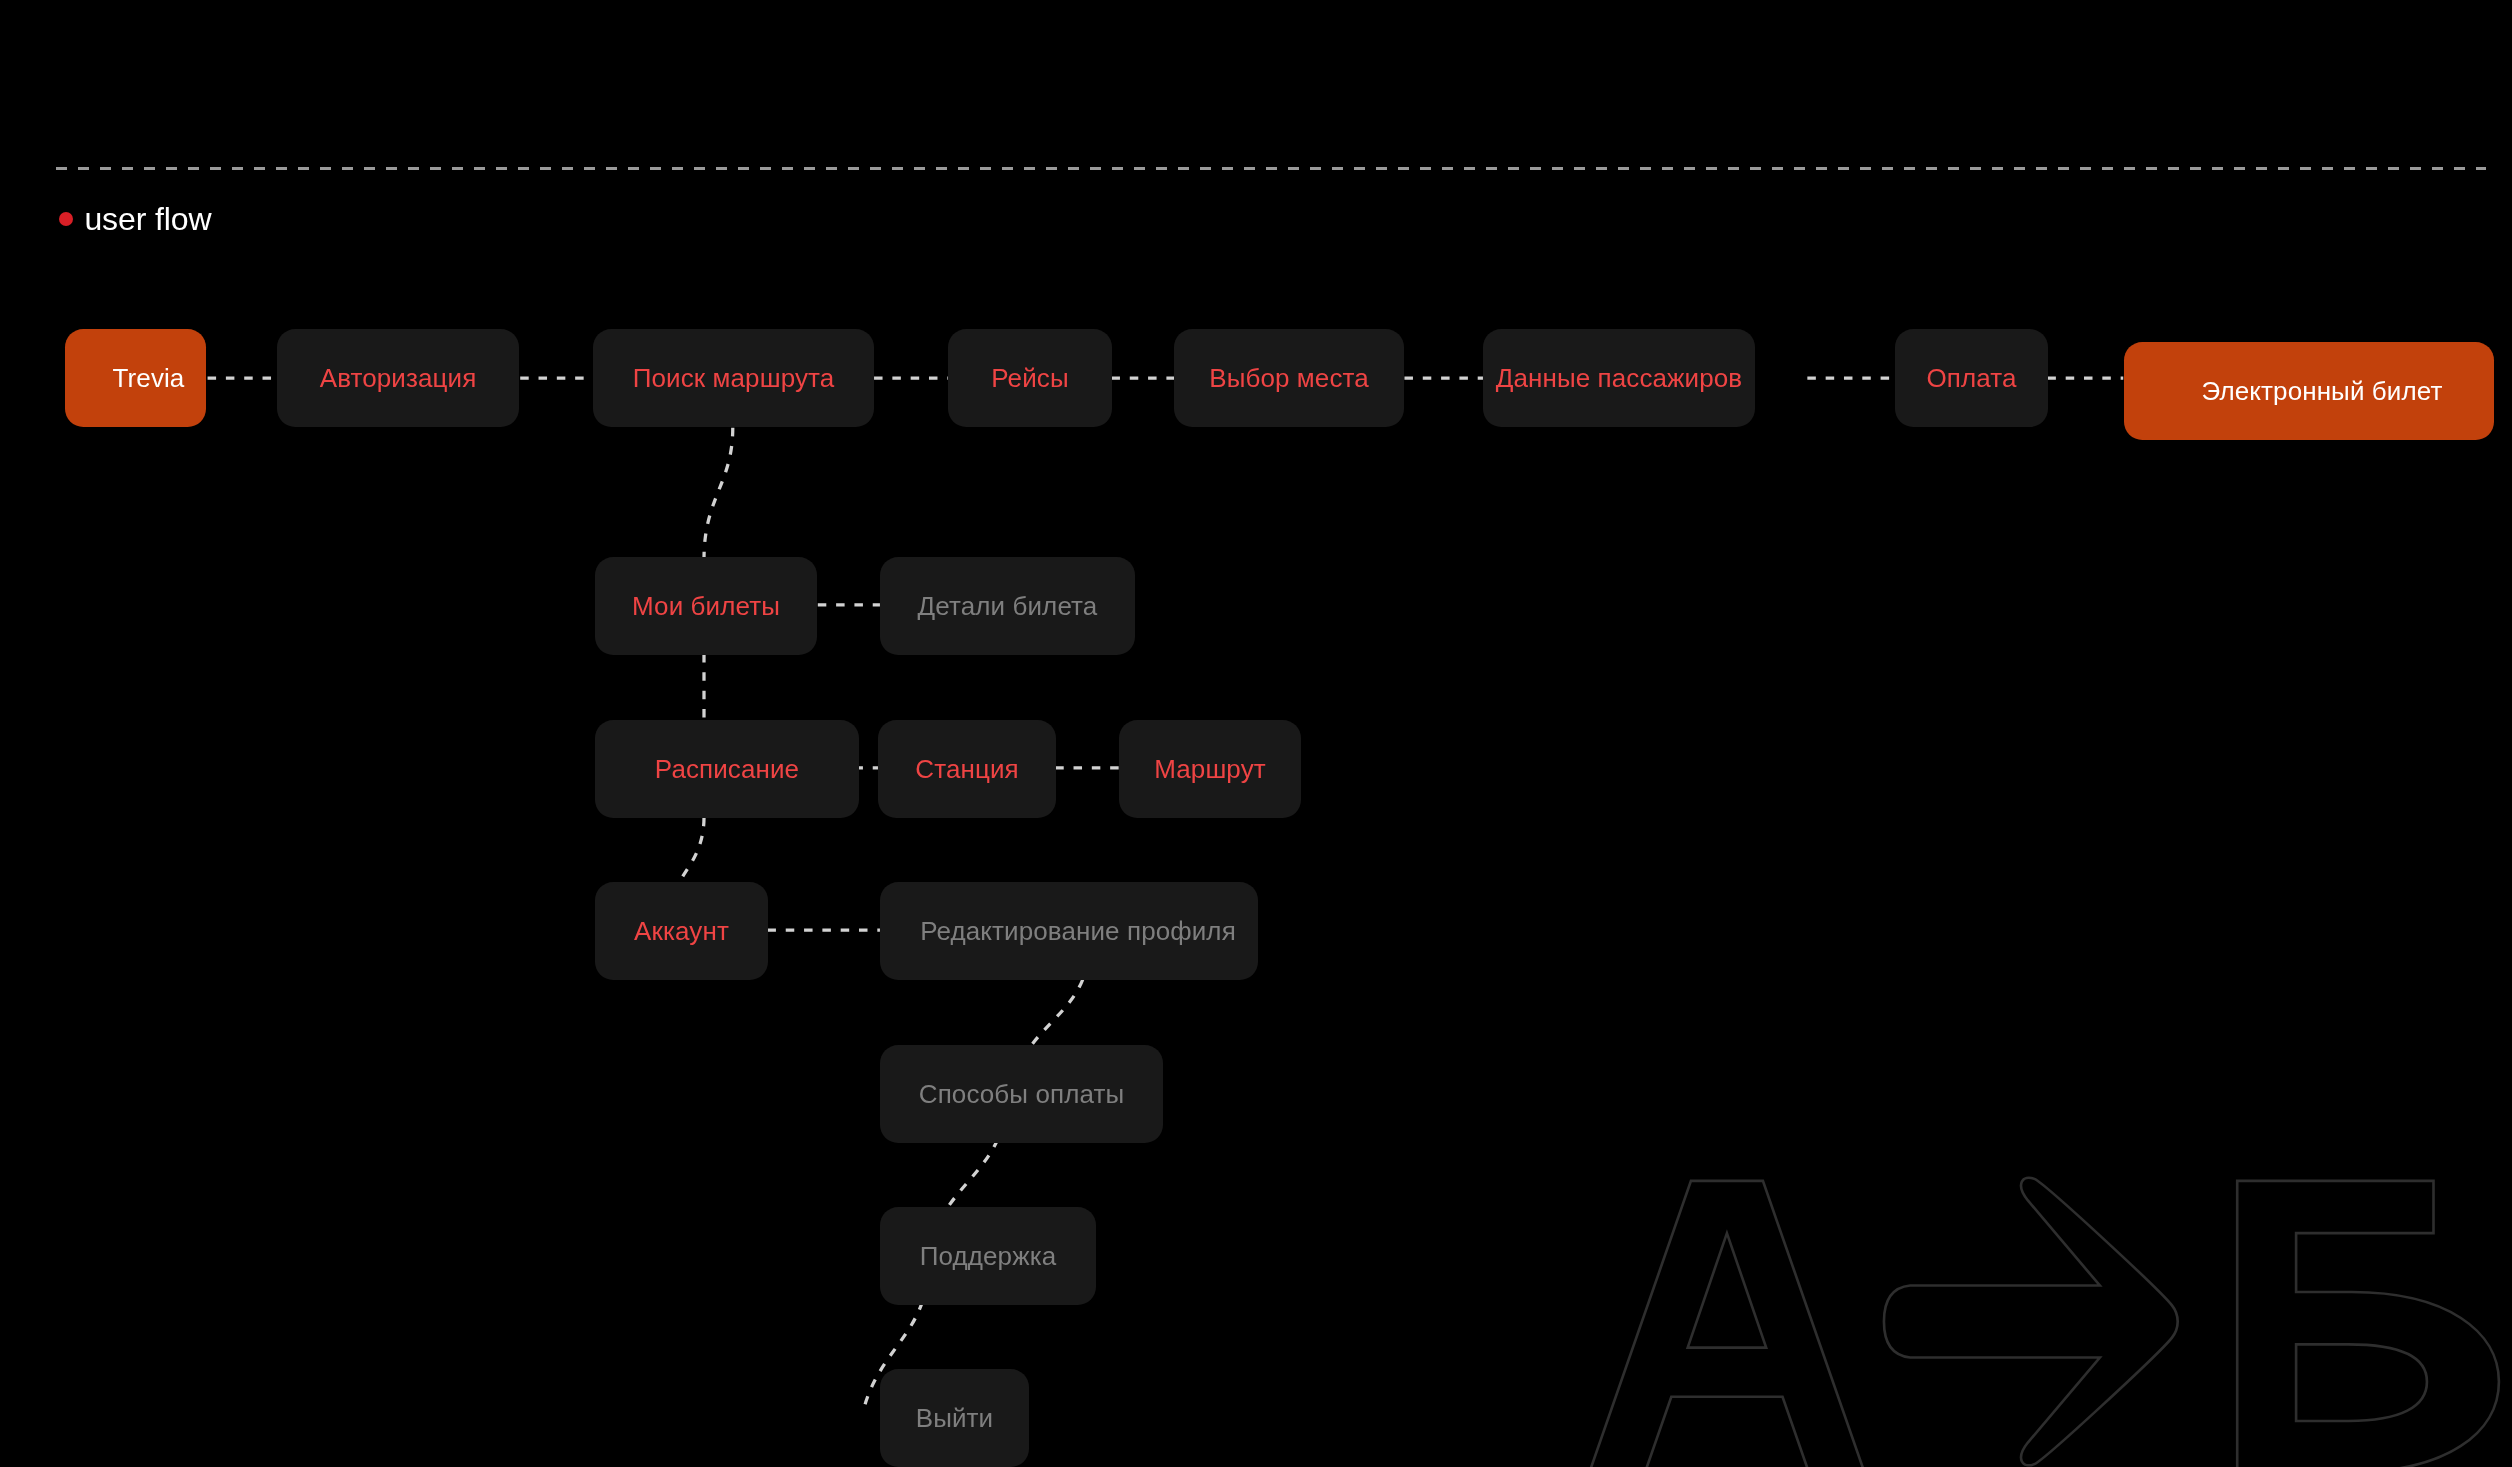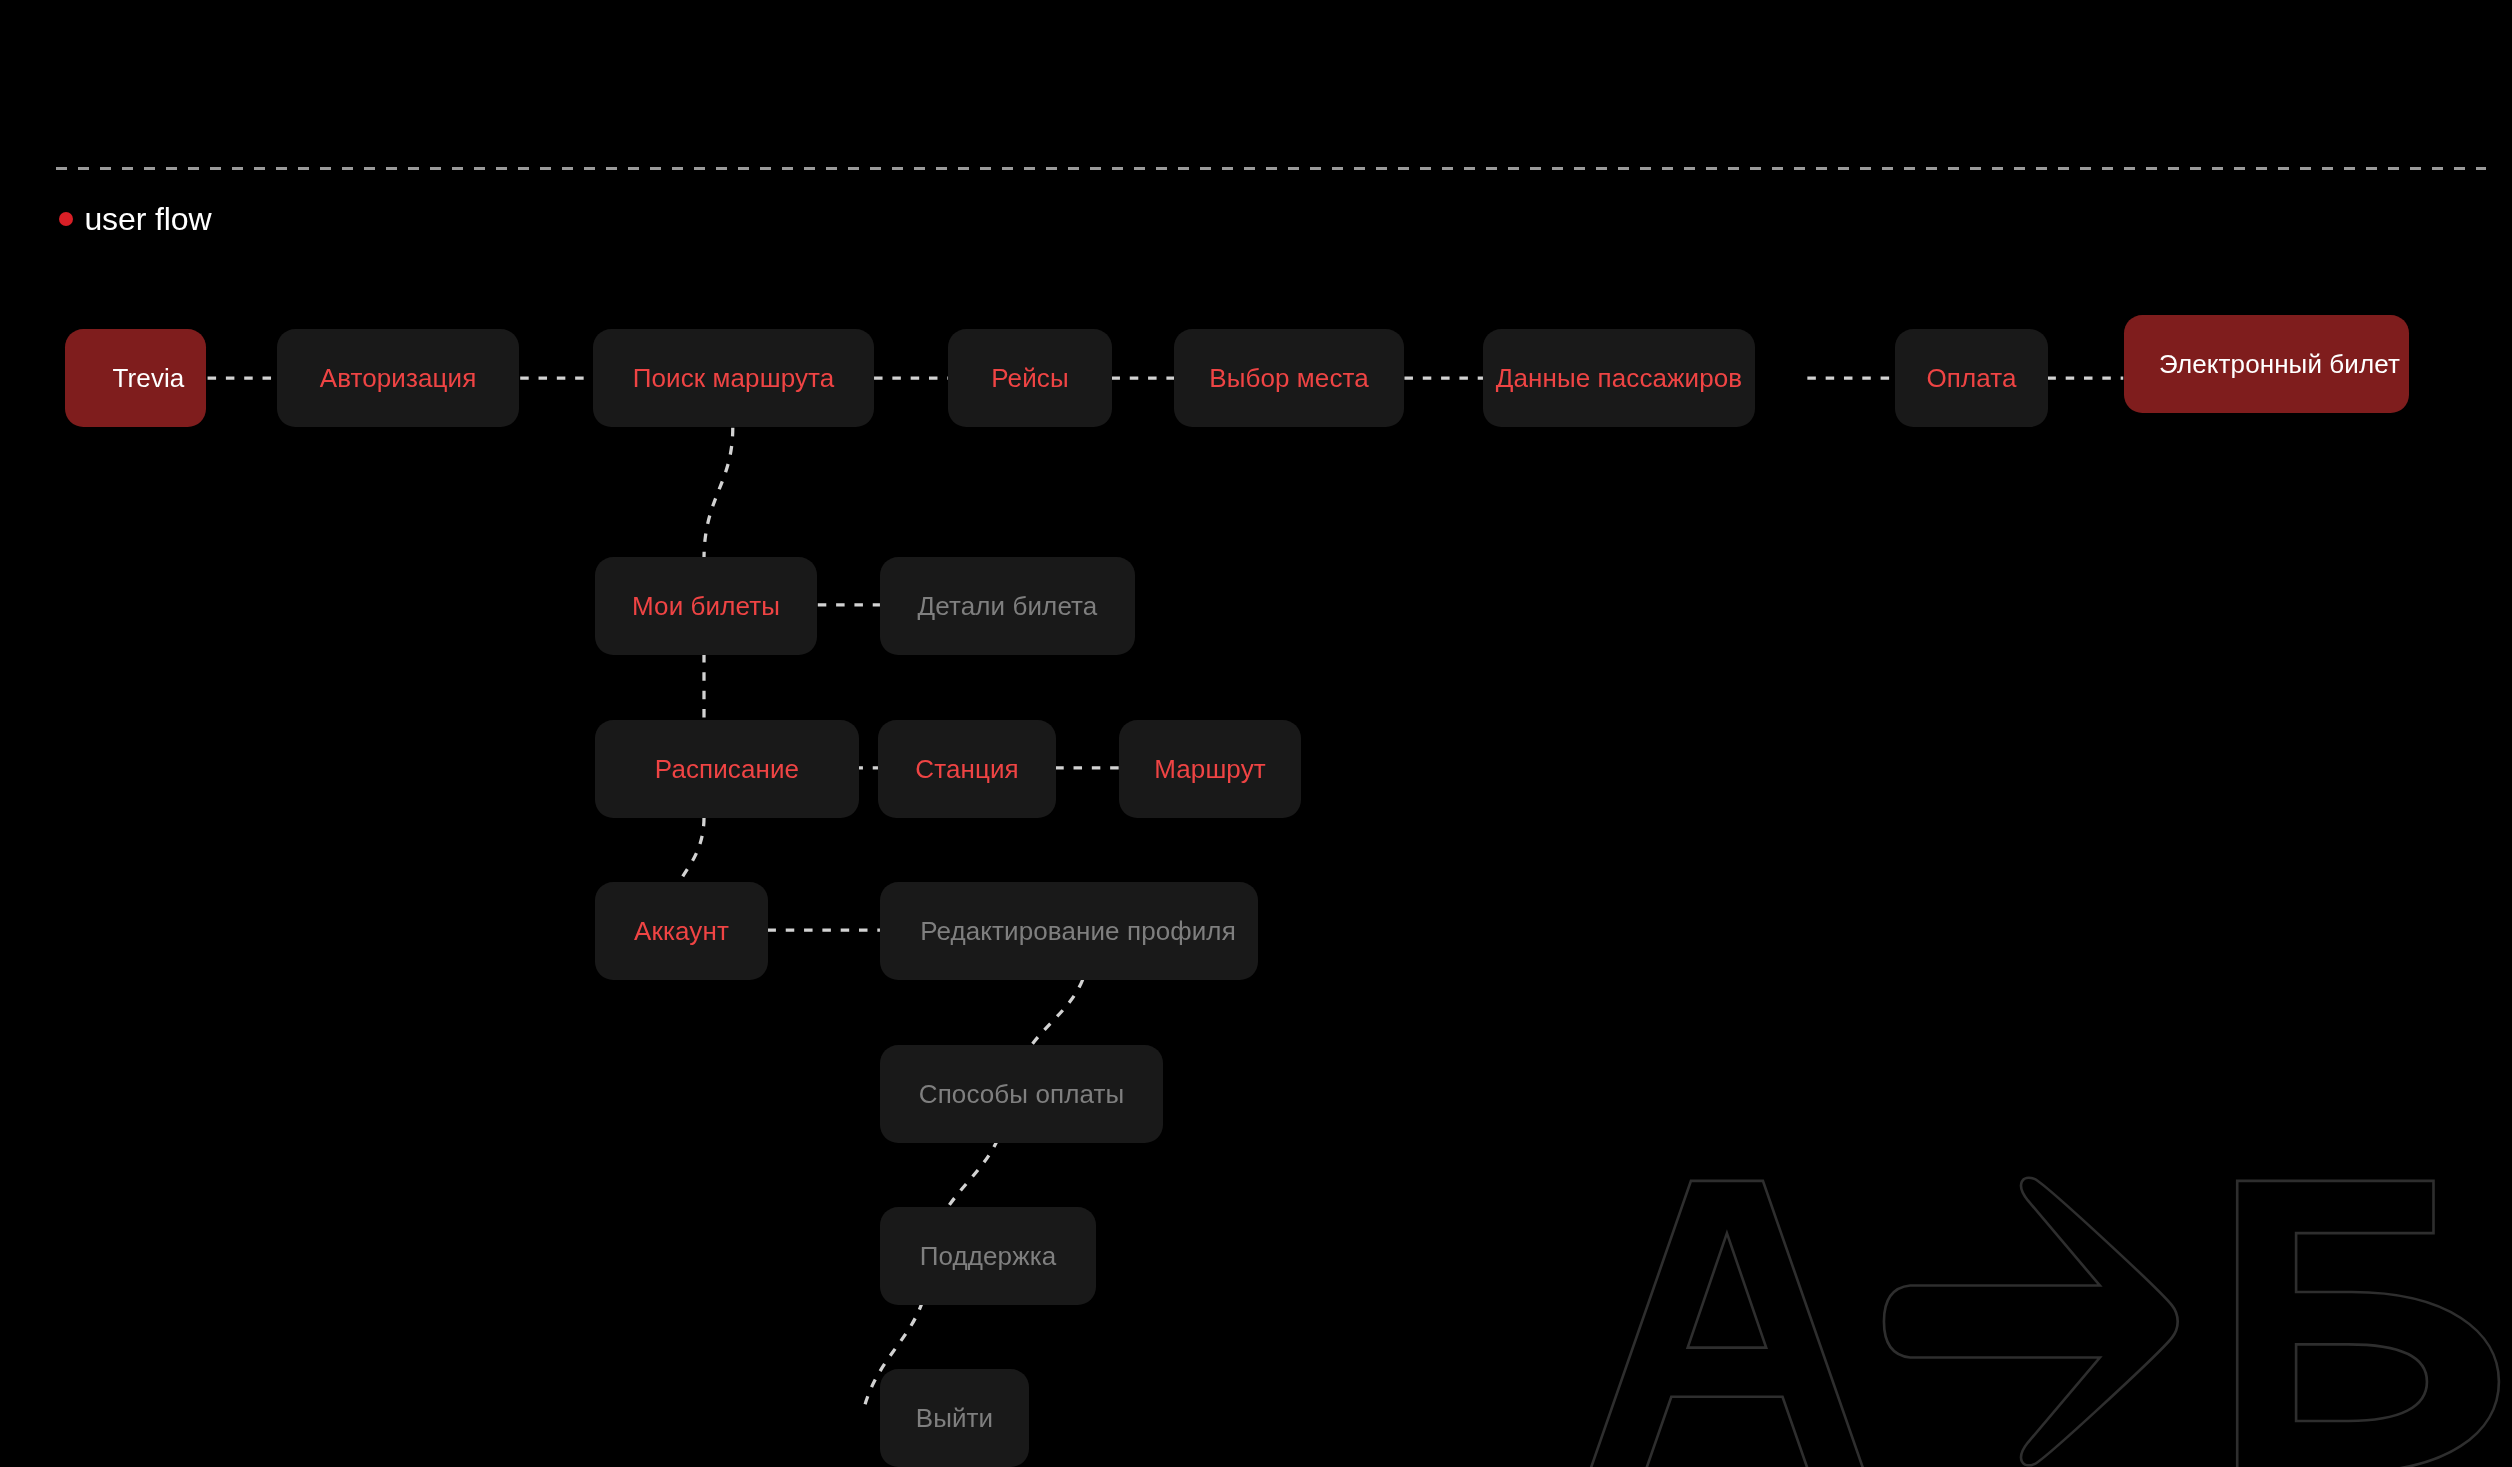--- a/index.html
+++ b/index.html
@@ -78,21 +78,21 @@
   }
   .node .node-label {
     font-size: 26px;
     font-weight: 400;
     line-height: 1;
     white-space: nowrap;
     color: #ef4444;
     letter-spacing: 0.1px;
   }
   .node.accent {
-    background: #7f1d1d;
+    background: #c2410c;
     padding-left: 48px;
   }
   .node.accent .node-label {
     color: #ffffff;
   }
   .node.muted .node-label {
     color: #7f7f7f;
   }
 
   
@@ -185,21 +185,21 @@
   </div>
 
   <div class="node" style="left:1483px; top:329px; width:272px;">
     <span class="node-label">Данные пассажиров</span>
   </div>
 
   <div class="node" style="left:1895px; top:329px; width:153px;">
     <span class="node-label">Оплата</span>
   </div>
 
-  <div class="node accent" style="left:2124px; top:315px; width:285px;">
+  <div class="node accent" style="left:2124px; top:342px; width:370px;">
     <span class="node-label">Электронный билет</span>
   </div>
 
   <div class="node" style="left:595px;  top:557px; width:222px;">
     <span class="node-label">Мои билеты</span>
   </div>
 
   <div class="node muted" style="left:880px; top:557px; width:255px;">
     <span class="node-label">Детали билета</span>
   </div>

